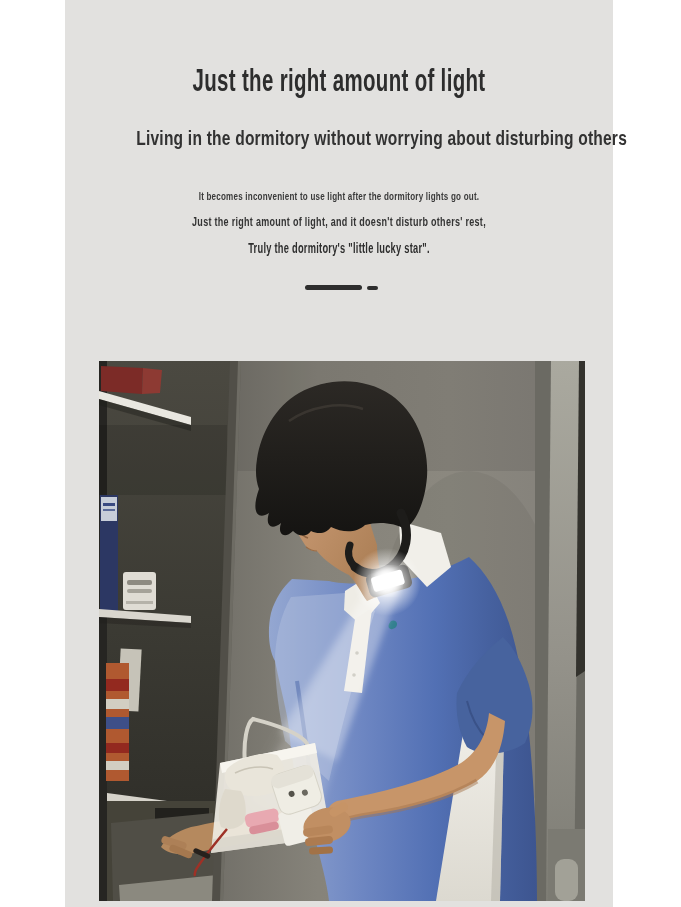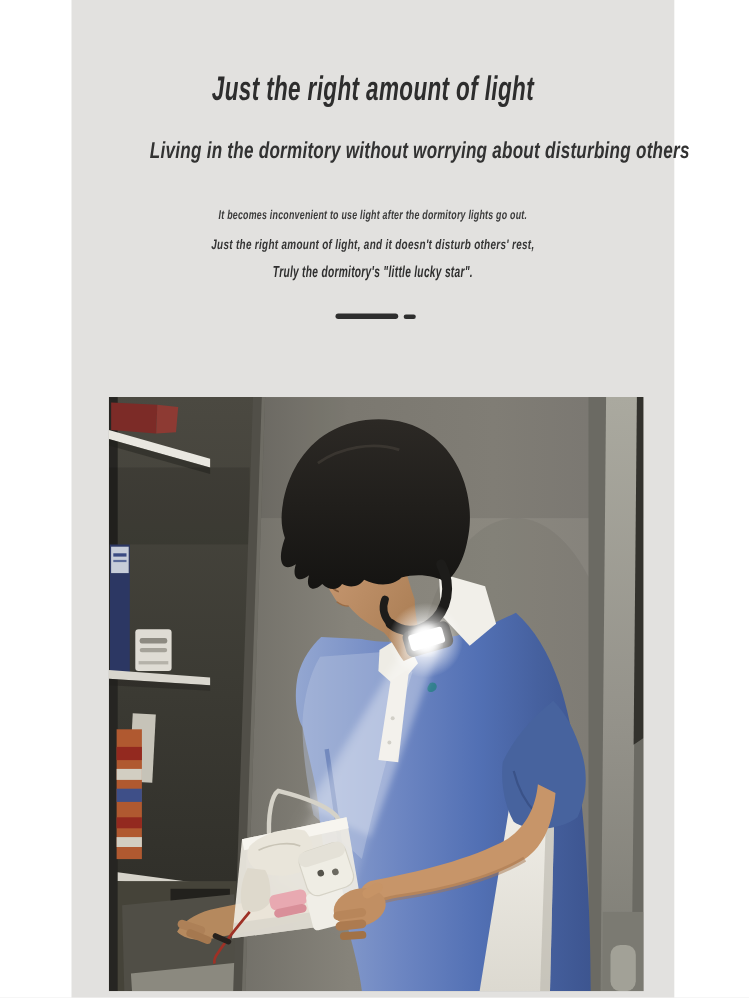--- a/index.html
+++ b/index.html
@@ -6,21 +6,20 @@
   body{
     width:681px;height:907px;
     background:#ffffff;
     overflow:hidden;
     font-family:"Liberation Sans", sans-serif;
     position:relative;
   }
   .panel{
     position:absolute;left:65px;top:0;width:548px;height:907px;
     background:#e2e1df;
-    font-style:italic;
   }
   .txt{
     position:absolute;left:0;width:100%;
     text-align:center;line-height:1;margin:0;
     color:#2d2d2d;font-weight:700;white-space:nowrap;
   }
   .title   {top:65px; font-size:31px;  transform:scaleX(.66); letter-spacing:.5px;}
   .subtitle{top:127px;font-size:21px;  transform:scaleX(.74); letter-spacing:.3px; color:#323232;}
   .line1   {top:191px;font-size:11.5px;transform:scaleX(.70); letter-spacing:.3px; color:#3a3a3a;}
   .line2   {top:216px;font-size:12.5px;transform:scaleX(.72); letter-spacing:.4px; color:#343434;}

